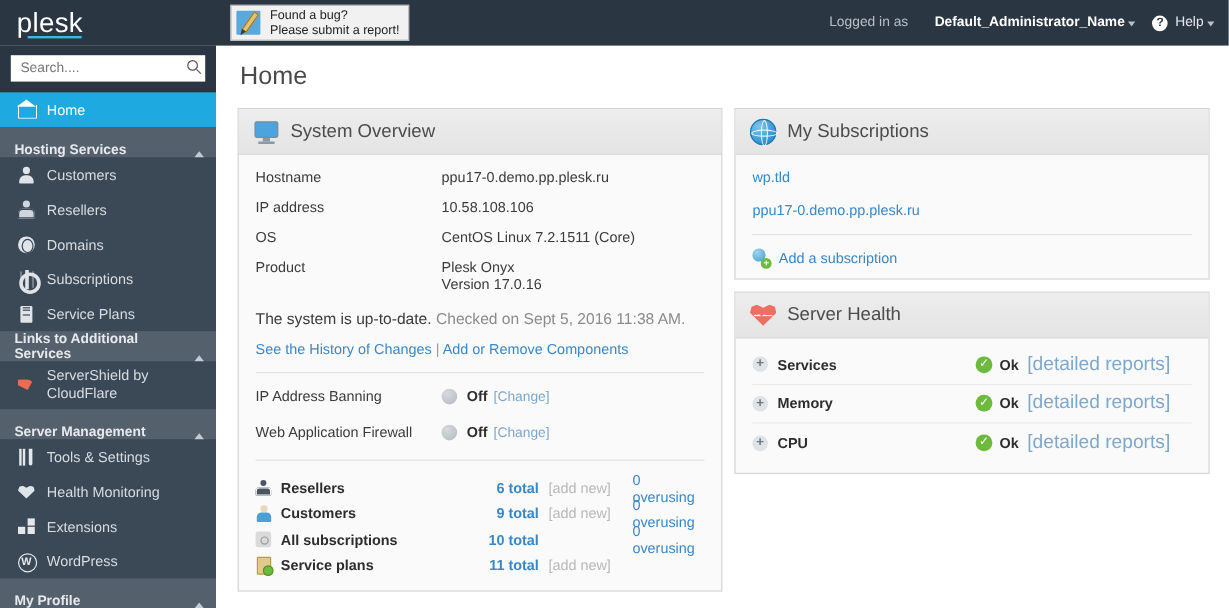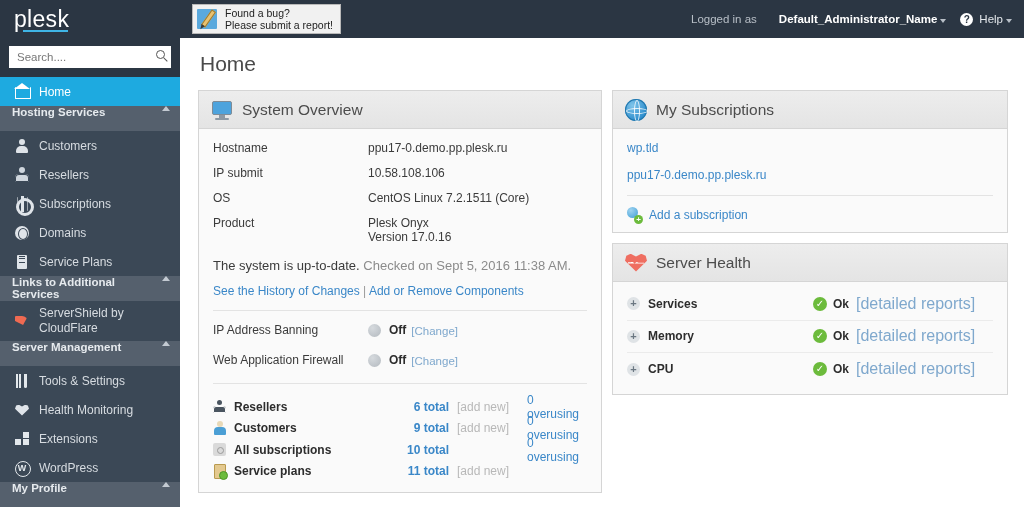--- a/index.html
+++ b/index.html
@@ -88,21 +88,21 @@
   .mag:after {
     content: ""; position: absolute; width: 1.4px; height: 5px; background: #555;
     right: -2px; bottom: -4px; transform: rotate(-45deg);
   }
   .nav-item {
     display: flex; align-items: center; gap: 9px; height: 29px;
     padding-left: 14px; color: #d7dce1; font-size: 12px; cursor: pointer;
   }
   .nav-item.active { background: #1eaae0; color: #fff; }
   .nav-group {
-    display: flex; align-items: flex-start; justify-content: space-between;
+    display: flex; align-items: flex-end; justify-content: space-between;
     background: #55606d; color: #e6eaee; font-size: 11.5px; font-weight: bold;
     height: 25px; padding: 0 10px 0 12px; cursor: pointer;
   }
   .caret-u {
     width: 0; height: 0; border-left: 4px solid transparent;
     border-right: 4px solid transparent; border-bottom: 5px solid #c3cad2;
   }
   .nav-item .lbl { white-space: nowrap; }
   .nav-item.two-line { height: 40px; align-items: center; }
   .nav-item.two-line .lbl { line-height: 1.25; white-space: normal; }
@@ -355,26 +355,26 @@
       </div>
       <div class="nav-item">
         <span class="sb-ic ic-cust"></span>
         <span class="lbl">Customers</span>
       </div>
       <div class="nav-item">
         <span class="sb-ic ic-res"></span>
         <span class="lbl">Resellers</span>
       </div>
       <div class="nav-item">
+        <span class="sb-ic ic-dom"></span>
+        <span class="lbl">Domains</span>
+      </div>
+      <div class="nav-item">
         <span class="sb-ic ic-sub"></span>
         <span class="lbl">Subscriptions</span>
-      </div>
-      <div class="nav-item">
-        <span class="sb-ic ic-dom"></span>
-        <span class="lbl">Domains</span>
       </div>
       <div class="nav-item">
         <span class="sb-ic ic-plan"></span>
         <span class="lbl">Service Plans</span>
       </div>
 
       <div class="nav-group">
         <span>Links to Additional Services</span>
         <span class="caret-u"></span>
       </div>
@@ -425,21 +425,21 @@
               </span>
               <span class="panel-title">System Overview</span>
             </div>
             <div class="panel-body">
 
               <div class="so-row">
                 <span class="so-label">Hostname</span>
                 <span class="so-val">ppu17-0.demo.pp.plesk.ru</span>
               </div>
               <div class="so-row">
-                <span class="so-label">IP submit</span>
+                <span class="so-label">IP address</span>
                 <span class="so-val">10.58.108.106</span>
               </div>
               <div class="so-row">
                 <span class="so-label">OS</span>
                 <span class="so-val">CentOS Linux 7.2.1511 (Core)</span>
               </div>
               <div class="so-row">
                 <span class="so-label">Product</span>
                 <span class="so-val">
                   <span class="sub">Plesk Onyx</span>

